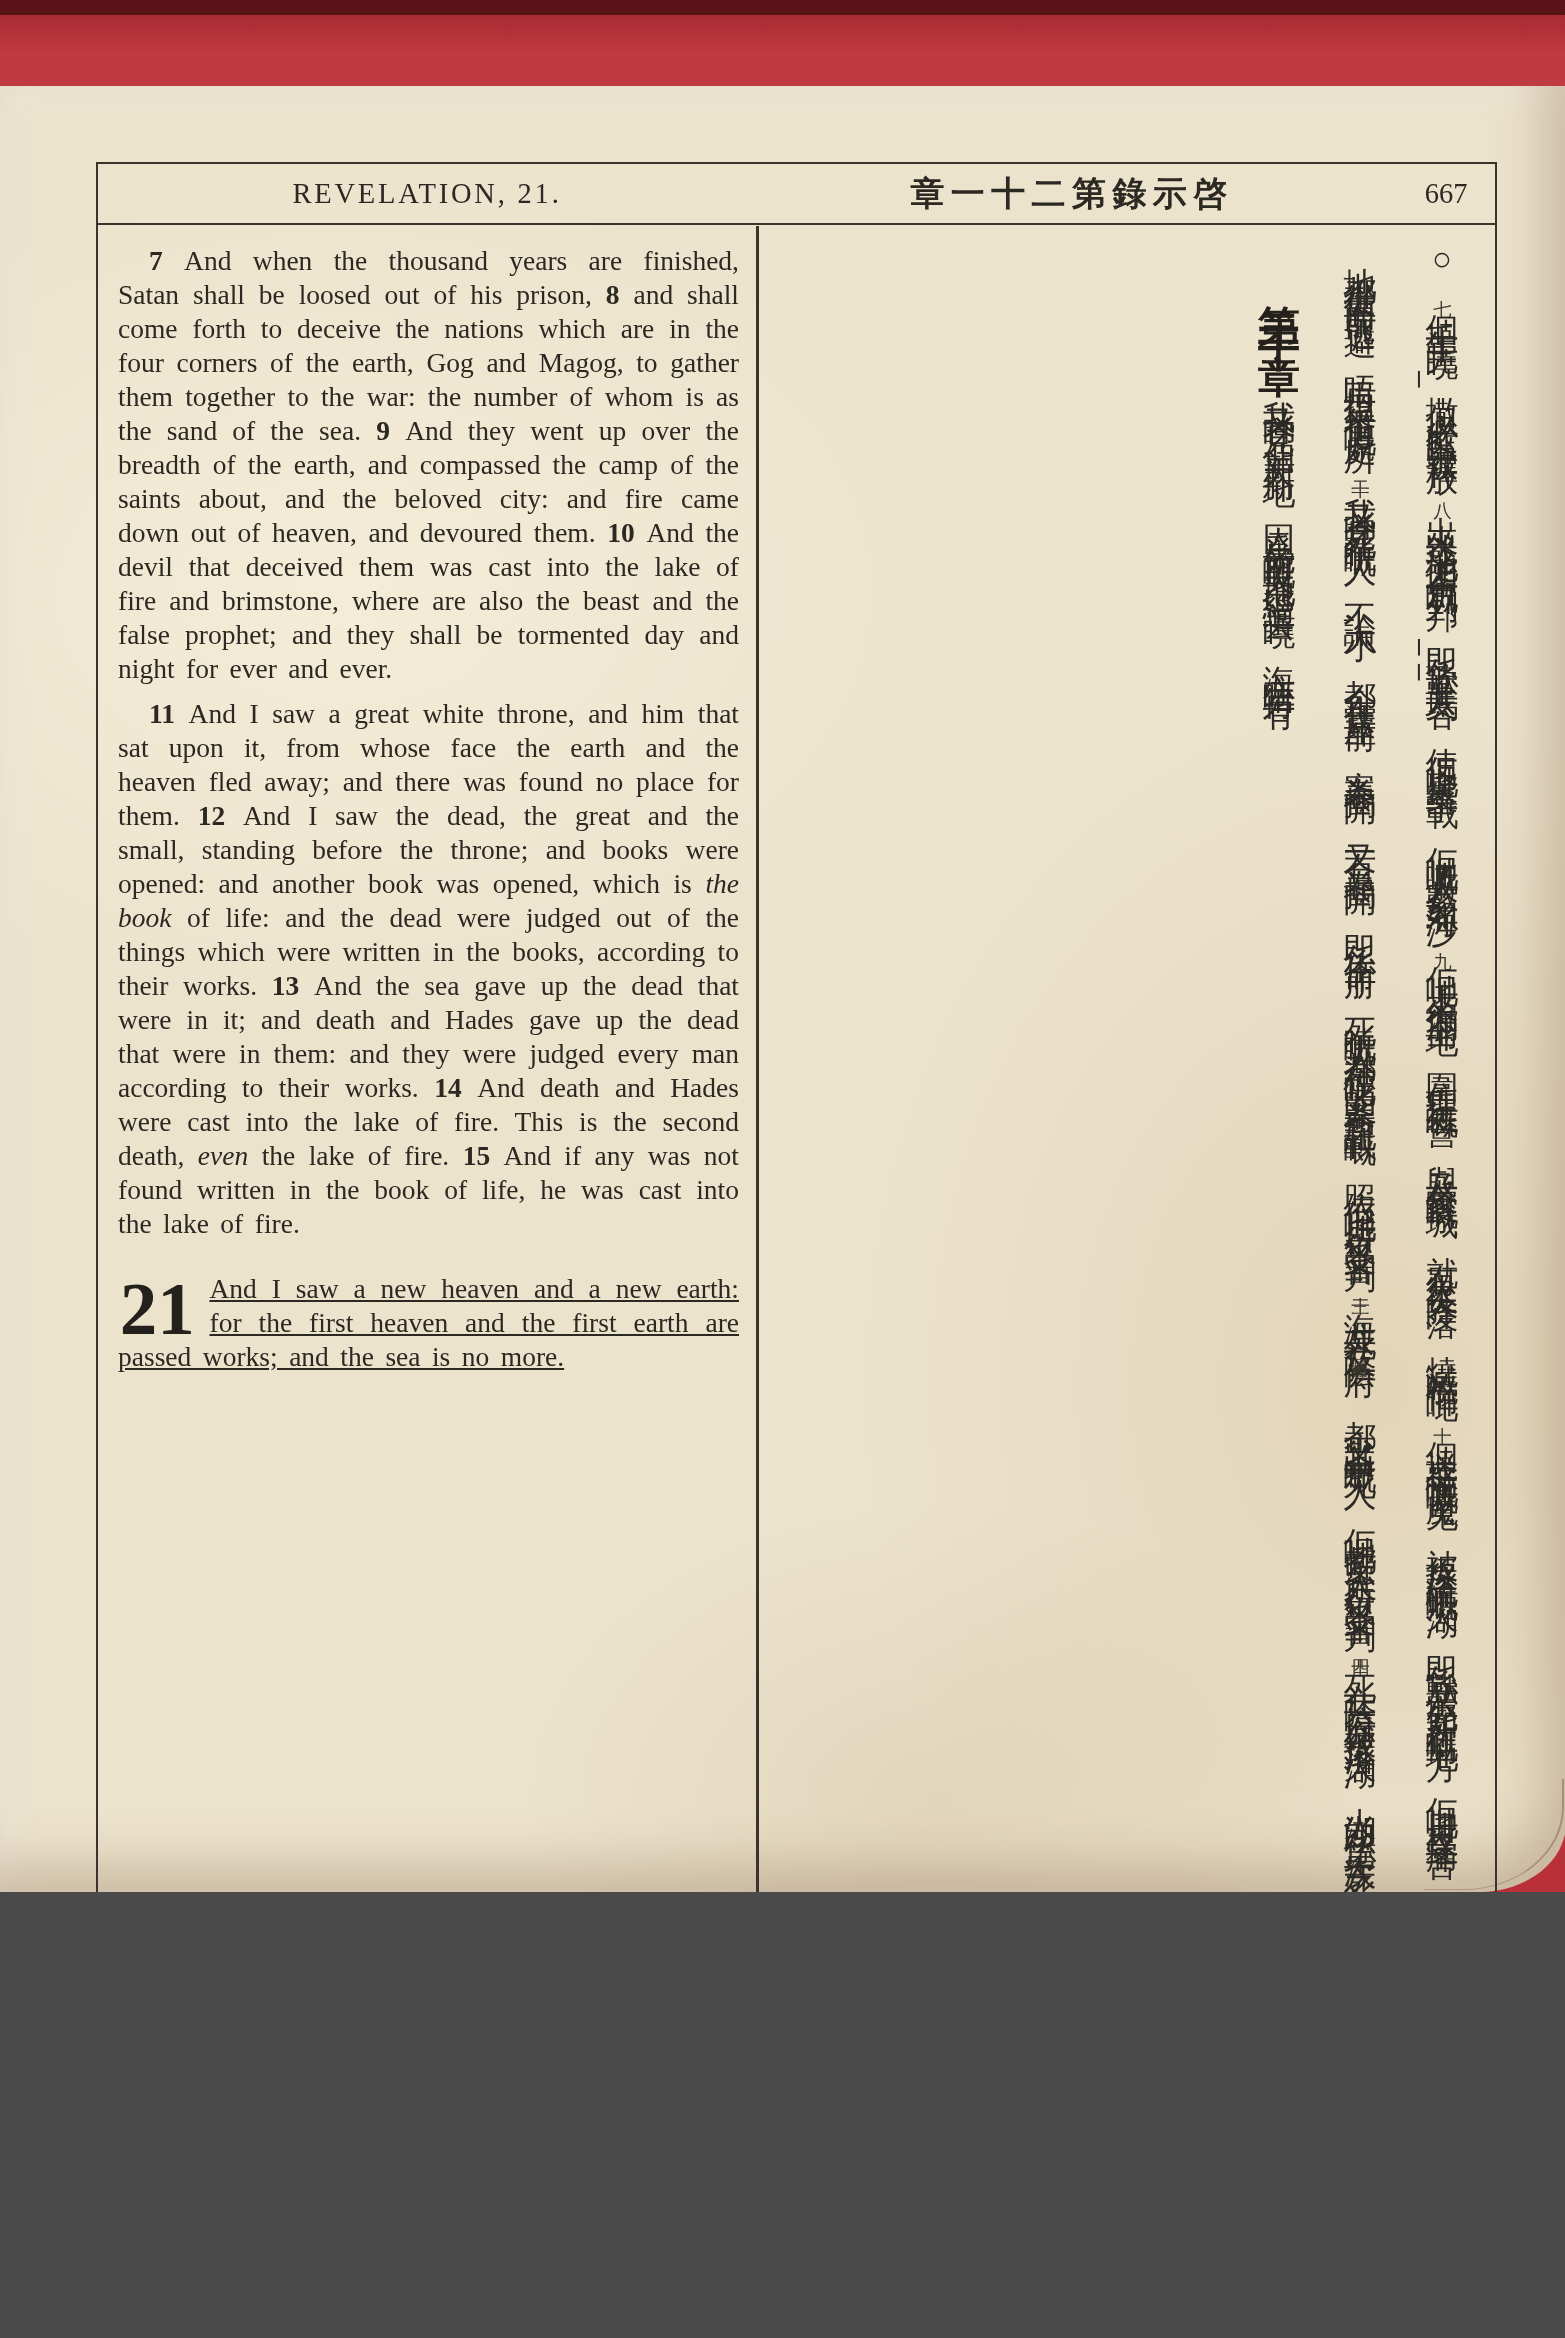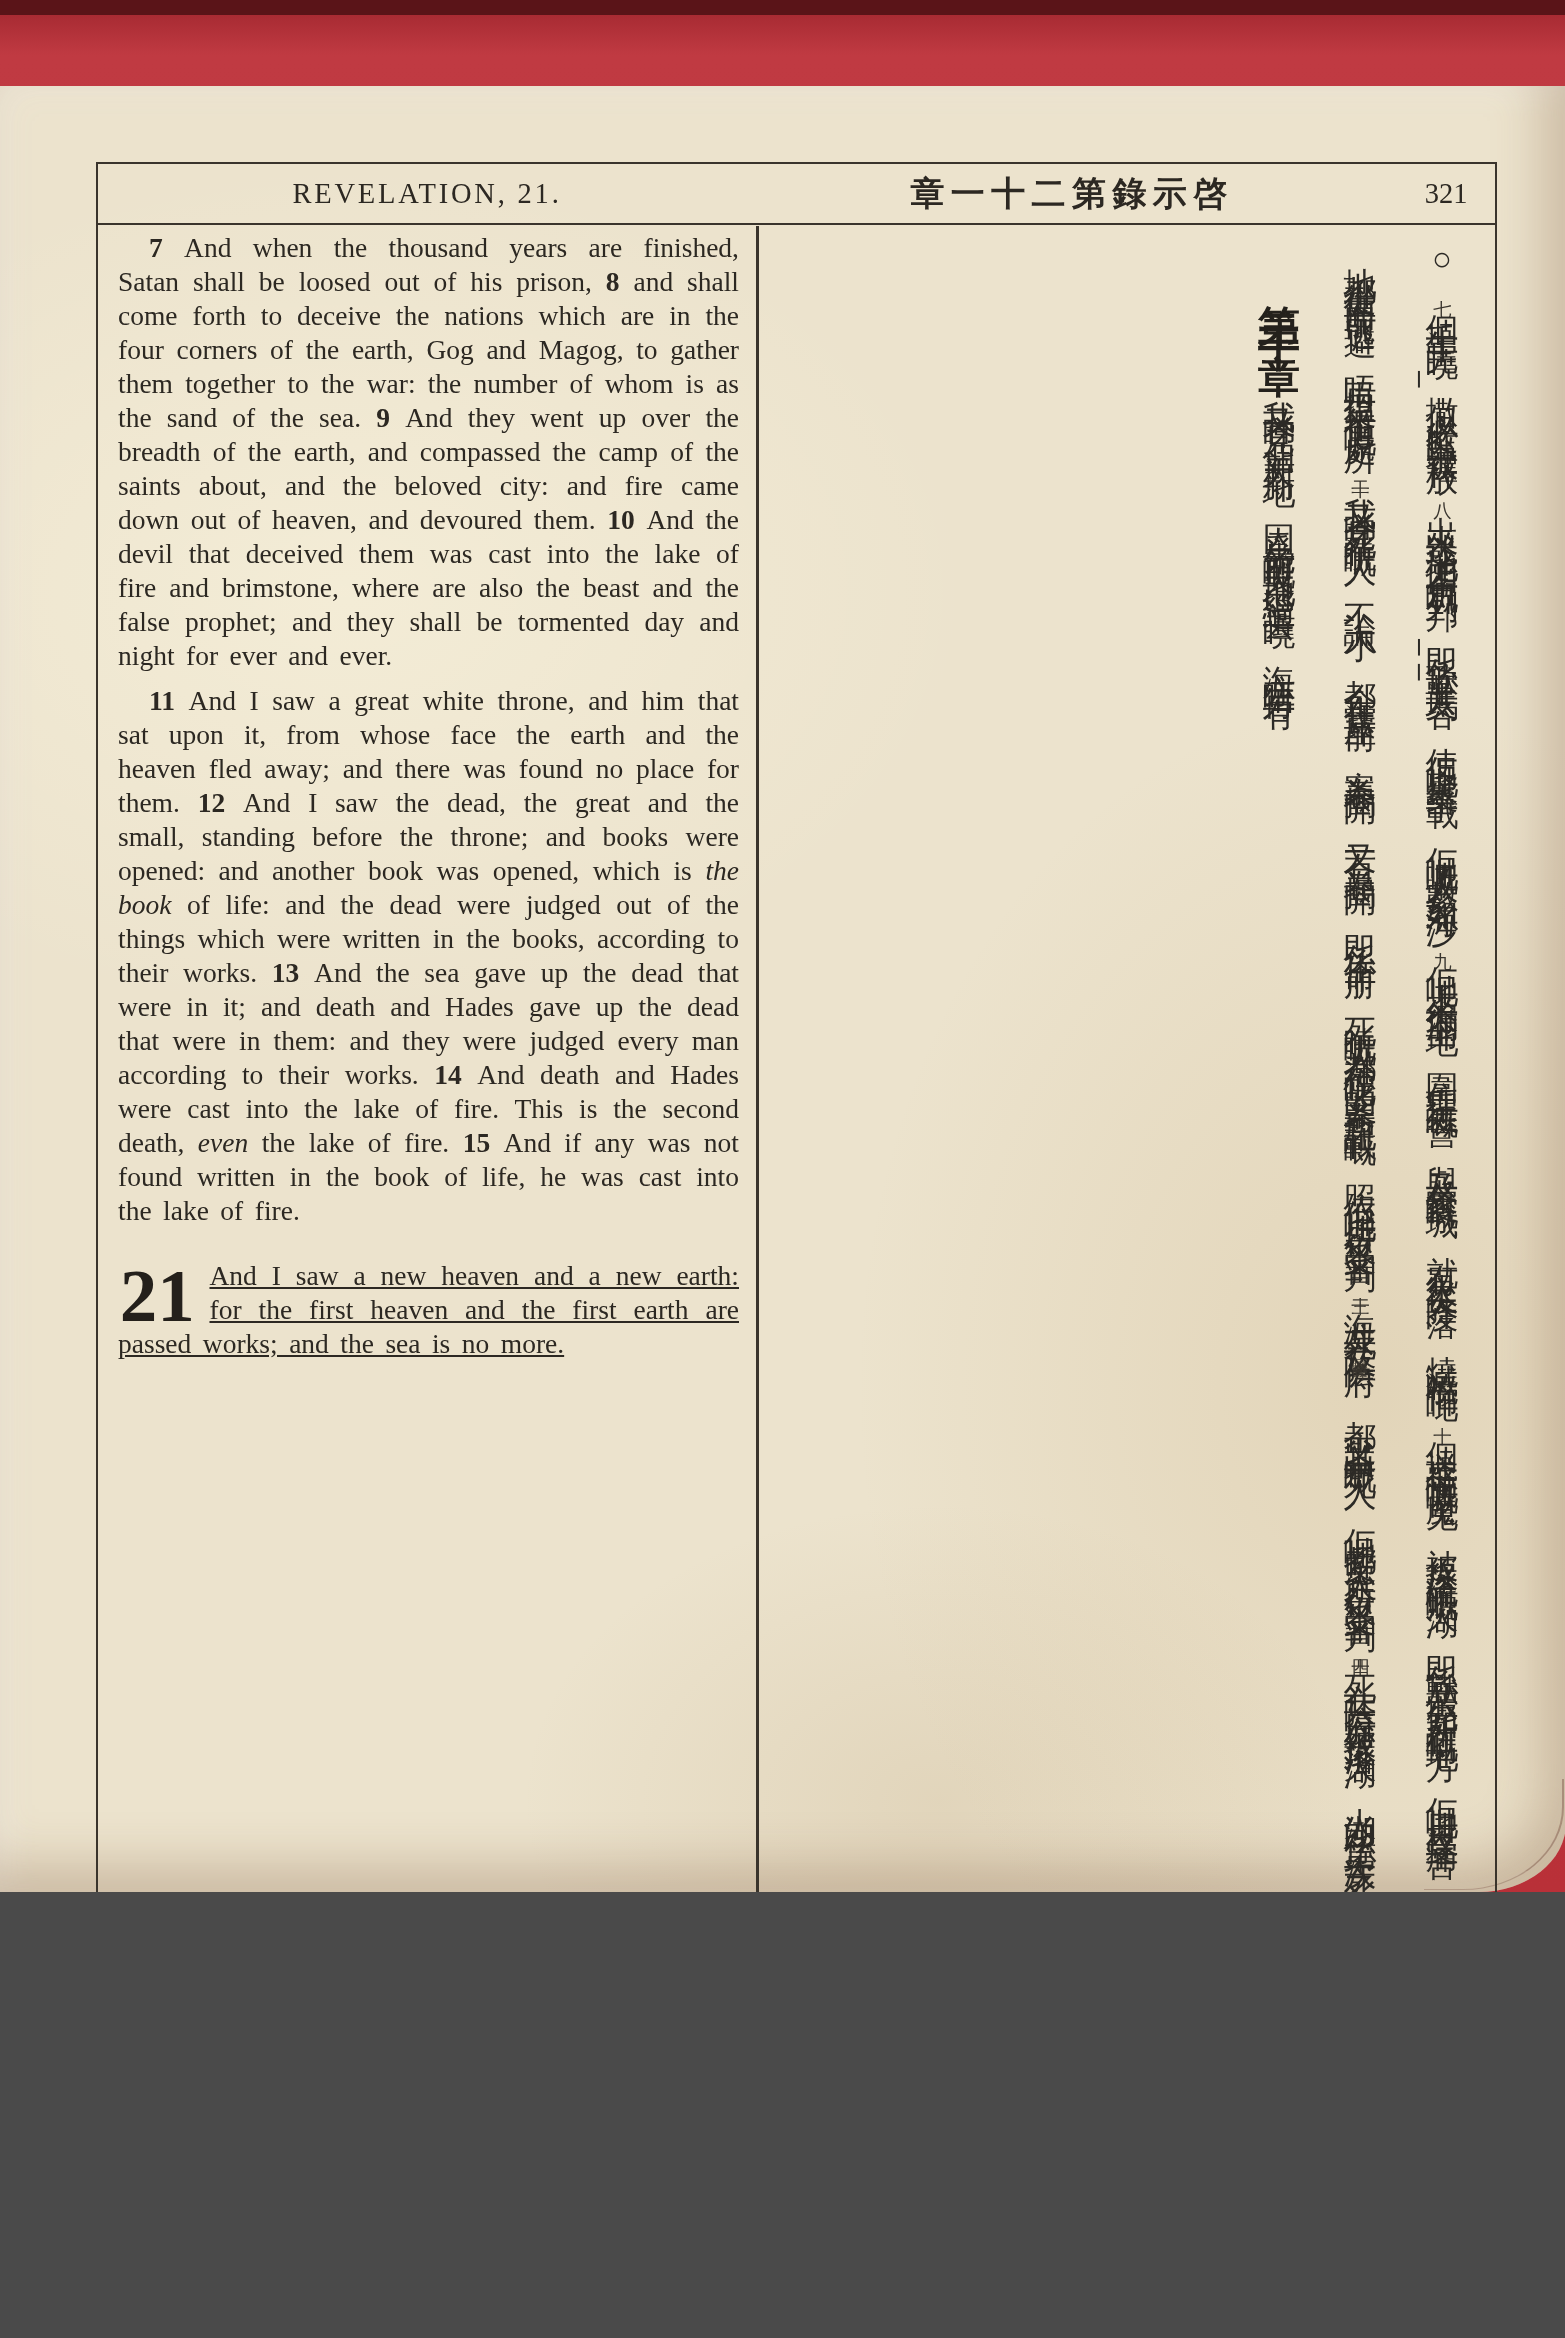--- a/index.html
+++ b/index.html
@@ -23,21 +23,21 @@
          border:2.8px solid #3a342c;box-sizing:border-box;}
   .pg-header{position:absolute;left:0;top:0;right:0;height:59px;border-bottom:2.8px solid #3a342c;}
   .hdr-left{position:absolute;left:0;top:0;width:658px;height:59px;display:flex;align-items:center;justify-content:center;
          font-size:28.5px;letter-spacing:2.8px;color:#2c2822;}
   .hdr-right{position:absolute;left:661px;top:0;right:110px;height:59px;display:flex;align-items:center;justify-content:center;
          font-size:34px;font-weight:700;letter-spacing:6.4px;color:#2c2822;}
   .hdr-num{position:absolute;right:27.5px;top:0;height:59px;display:flex;align-items:center;
          font-size:28.5px;color:#2c2822;}
   .divider{position:absolute;left:658px;top:62px;bottom:0;width:2.8px;background:#3a342c;}
   
-  .col-english{position:absolute;left:20px;top:67px;width:621px;bottom:9.2px;overflow:hidden;
+  .col-english{position:absolute;left:20px;top:80px;width:621px;bottom:9.2px;overflow:hidden;
          font-size:27.5px;line-height:34px;word-spacing:4.6px;text-align:justify;color:#2c2822;}
   .col-english p{margin:0 0 11px 0;text-indent:31px;}
   .col-english p.chap{margin-top:31px;text-indent:0;text-decoration:underline;}
   .dropcap{float:left;font-size:75px;line-height:61px;font-weight:700;margin:5.5px 14.7px 0 1.8px;color:#24201b;}
   .seg-b{font-weight:700;}
   .seg-i{font-style:italic;}
   
   .col-chinese{position:absolute;left:676px;top:77px;right:13px;bottom:11px;overflow:hidden;
          writing-mode:vertical-rl;text-orientation:upright;
          font-size:33px;line-height:81px;letter-spacing:8.3px;color:#2c2a26;}
@@ -55,21 +55,21 @@
 <div class="scene">
   <div class="paper">
     <div class="curl"></div>
   </div>
 
   <div class="frame">
 
     <div class="pg-header">
       <div class="hdr-left">REVELATION, 21.</div>
       <div class="hdr-right">章一十二第錄示啓</div>
-      <div class="hdr-num">321</div>
+      <div class="hdr-num">667</div>
     </div>
 
     <div class="divider"></div>
 
     <div class="col-english">
       <p><span class="seg-b">7 </span><span>And when the thousand years are finished, Satan shall be loosed out of his prison, </span><span class="seg-b">8 </span><span>and shall come forth to deceive the nations which are in the four corners of the earth, Gog and Magog, to gather them together to the war: the number of whom is as the sand of the sea. </span><span class="seg-b">9 </span><span>And they went up over the breadth of the earth, and compassed the camp of the saints about, and the beloved city: and fire came down out of heaven, and devoured them. </span><span class="seg-b">10 </span><span>And the devil that deceived them was cast into the lake of fire and brimstone, where are also the beast and the false prophet; and they shall be tormented day and night for ever and ever.</span></p>
       <p><span class="seg-b">11 </span><span>And I saw a great white throne, and him that sat upon it, from whose face the earth and the heaven fled away; and there was found no place for them. </span><span class="seg-b">12 </span><span>And I saw the dead, the great and the small, standing before the throne; and books were opened: and another book was opened, which is </span><span class="seg-i">the book</span><span> of life: and the dead were judged out of the things which were written in the books, according to their works. </span><span class="seg-b">13 </span><span>And the sea gave up the dead that were in it; and death and Hades gave up the dead that were in them: and they were judged every man according to their works. </span><span class="seg-b">14 </span><span>And death and Hades were cast into the lake of fire.  This is the second death, </span><span class="seg-i">even</span><span> the lake of fire. </span><span class="seg-b">15 </span><span>And if any was not found written in the book of life, he was cast into the lake of fire.</span></p>
       <p class="chap">
         <span class="dropcap">21</span><span><span>And I saw a new heaven and a new earth: for the first heaven and the first earth are passed works; and the sea is no more.</span></span>
       </p>

